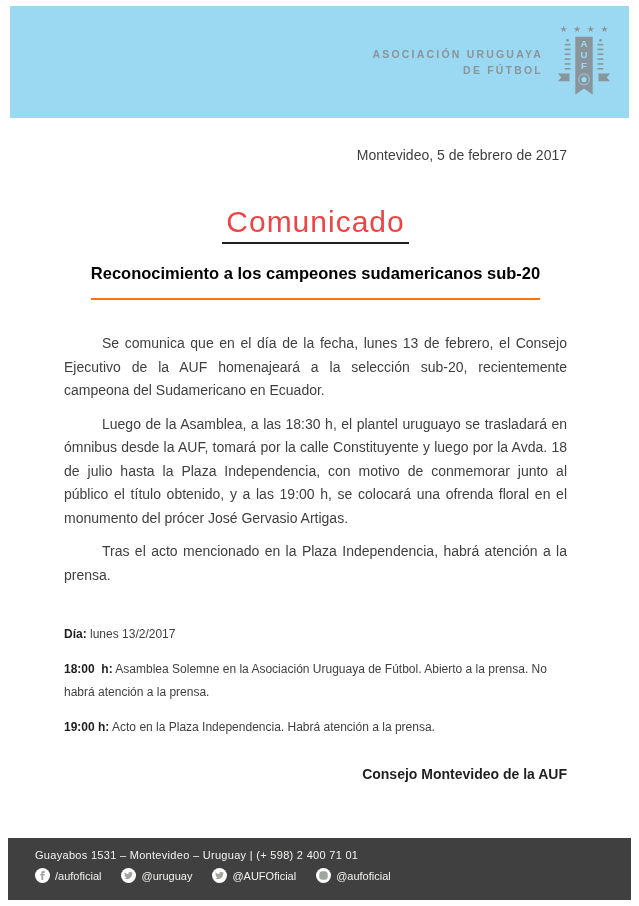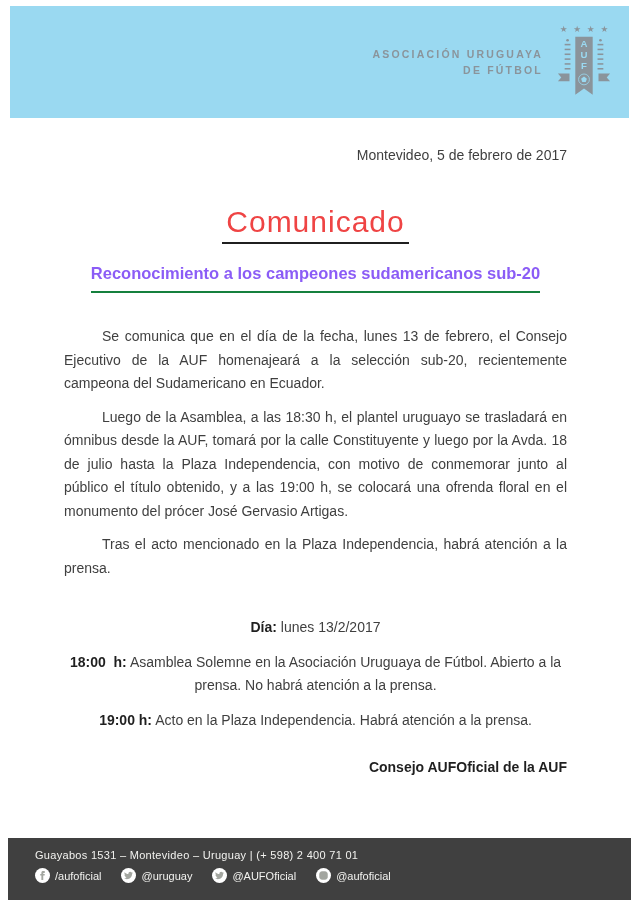--- a/index.html
+++ b/index.html
@@ -22,26 +22,26 @@
   
   .content { position:absolute; top:118px; left:0; width:639px; padding:0 72px 0 64px; box-sizing:border-box; }
   .date-line { margin-top:29px; text-align:right; font-size:14px; color:#3f3f3f; }
   .title-wrap { text-align:center; margin-top:42px; }
   .title {
     display:inline-block; font-size:30px; color:#ef4444; letter-spacing:1px;
     border-bottom:2px solid #1f1f1f; padding:0 4px 3px;
   }
   .subtitle-wrap { text-align:center; margin-top:20px; }
   .subtitle {
-    display:inline-block; font-size:16.5px; font-weight:bold; color:#8b5cf6;
-    border-bottom:2px solid #15803d; padding-bottom:8px;
+    display:inline-block; font-size:16.5px; font-weight:bold; color:#000000;
+    border-bottom:2px solid #f97316; padding-bottom:15px;
   }
   .body-text { margin-top:32px; }
   .body-text p { margin:0 0 10px; text-align:justify; text-indent:38px; font-size:14px; line-height:23.5px; }
-  .schedule { margin-top:36px; font-size:14px; line-height:23.5px;text-align:center; }
+  .schedule { margin-top:36px; font-size:12px; line-height:23.5px; }
   .schedule p { margin:0 0 11px; }
   .sched-label { white-space:pre-wrap; color:#1f1f1f; }
   .signature { margin-top:27px; text-align:right; font-weight:bold; font-size:14px; color:#1f1f1f; }
 
   
   .footer {
     position:absolute; left:8px; bottom:6px; width:623px; height:62px;
     background:#404040; box-sizing:border-box; padding:11px 0 0 27px; color:#f2f2ef;
   }
   .footer-address { font-size:11px; letter-spacing:0.3px; }
@@ -124,21 +124,21 @@
       <p>Luego de la Asamblea, a las 18:30 h, el plantel uruguayo se trasladará en ómnibus desde la AUF, tomará por la calle Constituyente y luego por la Avda. 18 de julio hasta la Plaza Independencia, con motivo de conmemorar junto al público el título obtenido, y a las 19:00 h, se colocará una ofrenda floral en el monumento del prócer José Gervasio Artigas.</p>
       <p>Tras el acto mencionado en la Plaza Independencia, habrá atención a la prensa.</p>
     </div>
 
     <div class="schedule">
       <p><b class="sched-label">Día:</b> <span>lunes 13/2/2017</span></p>
       <p><b class="sched-label">18:00  h:</b> <span>Asamblea Solemne en la Asociación Uruguaya de Fútbol. Abierto a la prensa. No habrá atención a la prensa.</span></p>
       <p><b class="sched-label">19:00 h:</b> <span>Acto en la Plaza Independencia. Habrá atención a la prensa.</span></p>
     </div>
 
-    <div class="signature">Consejo AUFOficial de la AUF</div>
+    <div class="signature">Consejo Montevideo de la AUF</div>
   </div>
 
   <div class="footer">
     <div class="footer-address">Guayabos 1531  –  Montevideo  –  Uruguay | (+ 598) 2 400 71 01</div>
     <div class="social-row">
 
       <div class="social-item">
         <span class="icon-circle">
           <svg viewBox="0 0 24 24">
               <path d="M9 8H6v4h3v12h5V12h3.642L18 8h-4V6.333C14 5.378 14.192 5 15.115 5H18V0h-3.808C10.596 0 9 1.583 9 4.615V8z"></path>

